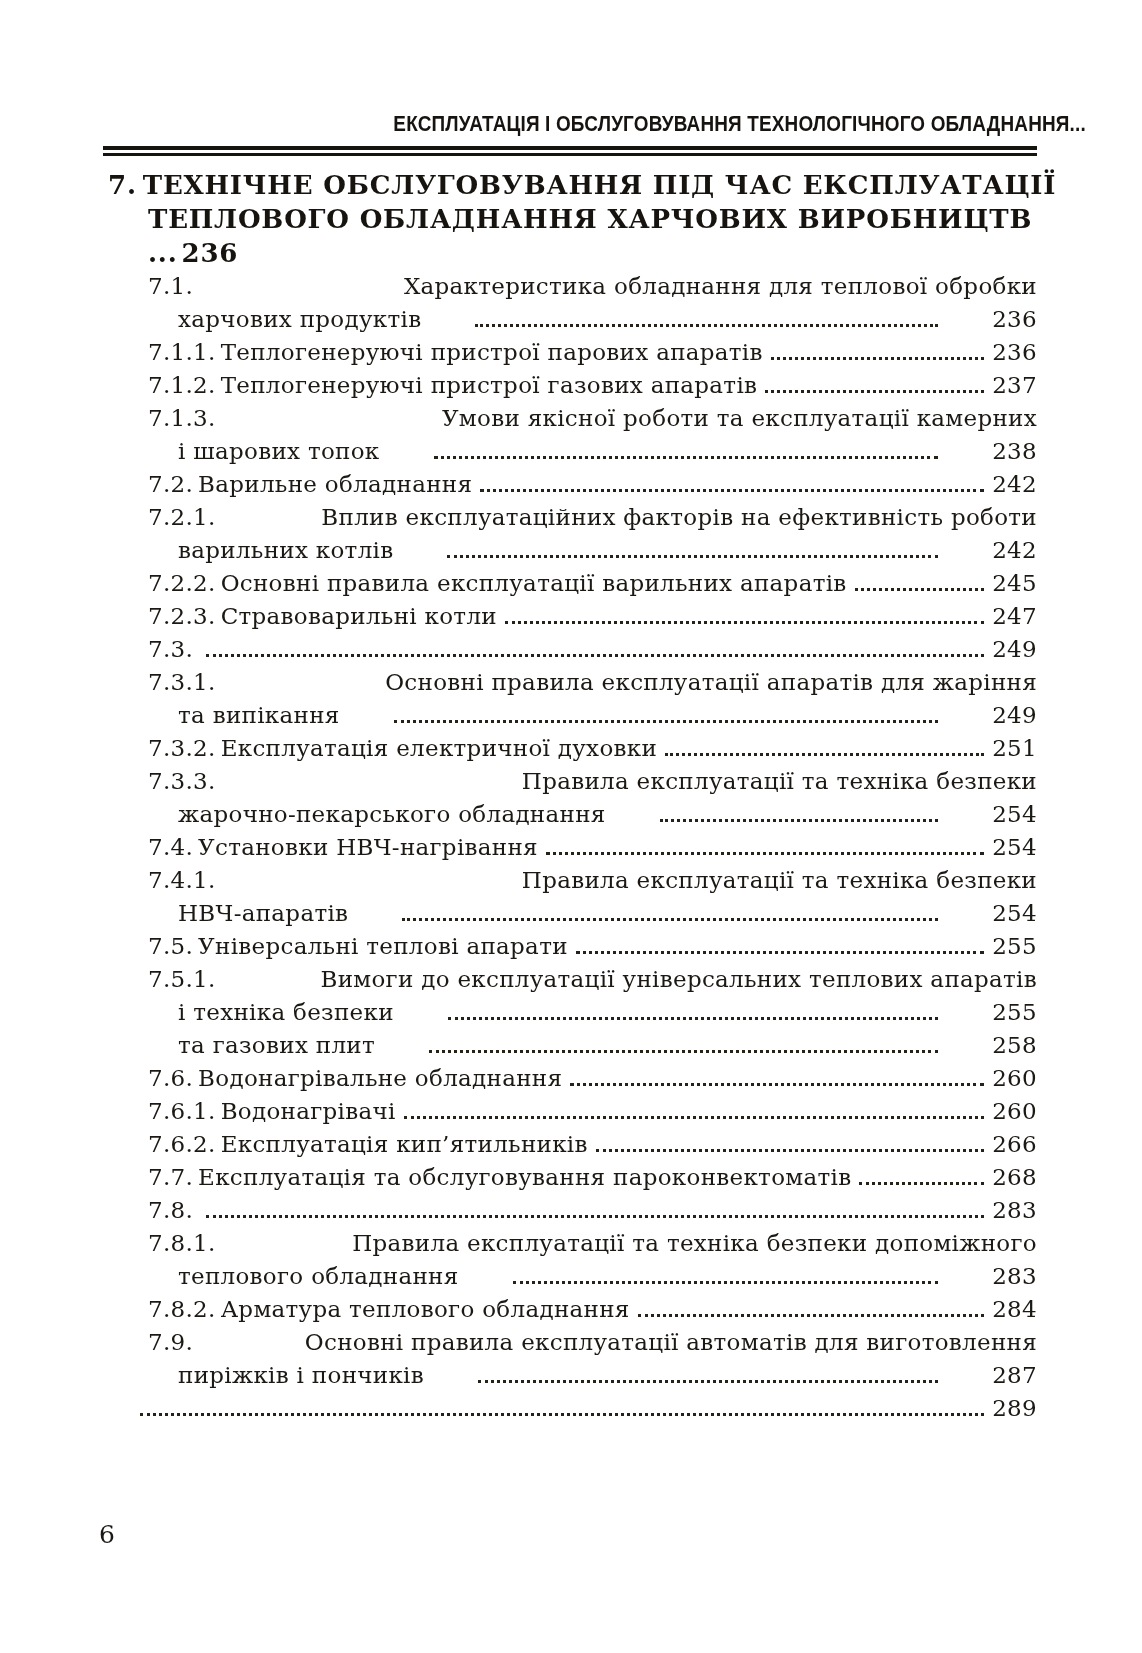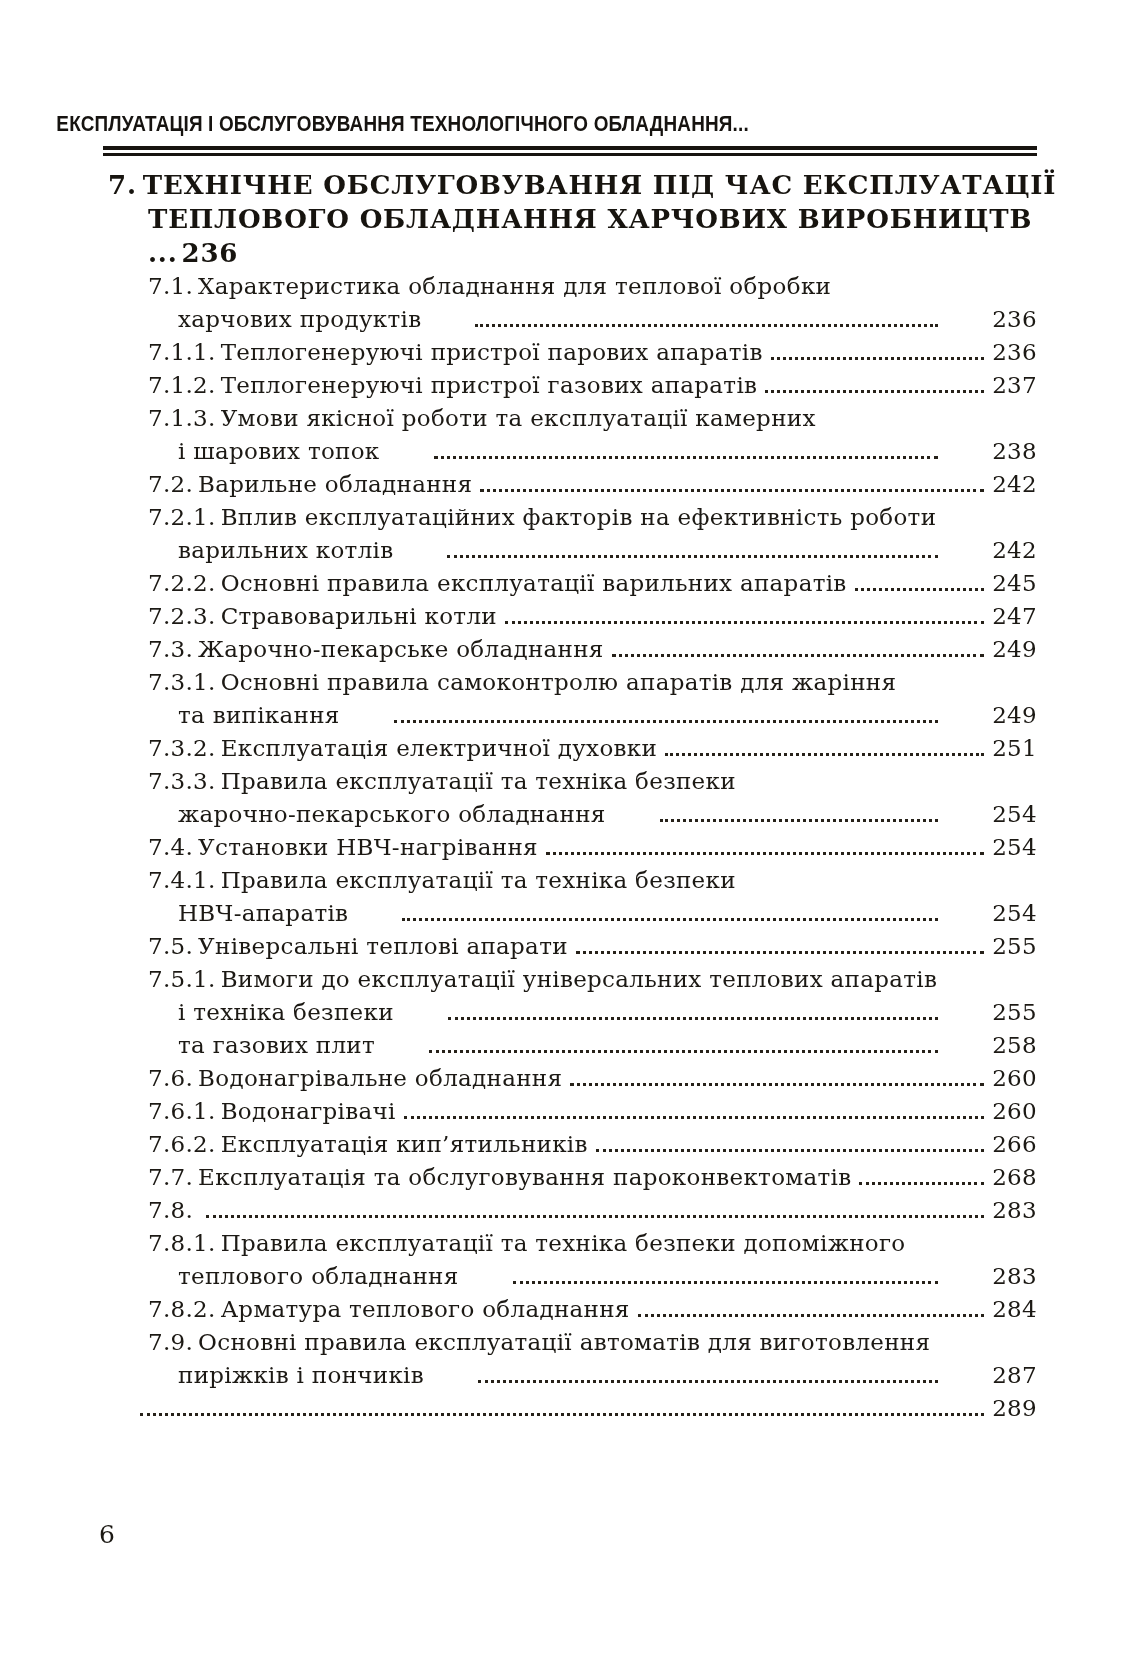--- a/index.html
+++ b/index.html
@@ -7,21 +7,21 @@
     position:relative;
     width:1142px;height:1653px;
     background:#ffffff;
     color:#1c1a16;
     font-family:"DejaVu Serif", serif;
     overflow:hidden;
   }
   
   .running-header{
     position:absolute;top:111px;left:0;width:100%;
-    text-align:left;
+    text-align:right;
   }
   .rh-text{
     display:inline-block;
     font-family:"Liberation Sans", sans-serif;
     font-weight:bold;
     font-size:22px;
     letter-spacing:0.2px;
     white-space:nowrap;
     transform:scaleX(0.86);
     transform-origin:center;
@@ -50,20 +50,21 @@
     position:absolute;top:270px;left:148px;width:889px;
     font-size:23px;
     line-height:33px;
     letter-spacing:0.3px;
     color:#1c1914;
   }
   .toc-entry.flush{margin-left:-16px;}
   .toc-line{
     display:flex;
     align-items:baseline;
+    justify-content:space-between;
   }
   .toc-line.cont{padding-left:30px;gap:46px;}
   .toc-num{white-space:nowrap;margin-right:5px;}
   .toc-text{white-space:nowrap;}
   .toc-leader{
     flex:1 1 auto;
     min-width:22px;
     border-bottom:3px dotted #262119;
     margin-left:8px;
     margin-right:3px;
@@ -166,29 +167,28 @@
         <div class="toc-line">
           <span class="toc-num">7.2.3.</span>
           <span class="toc-text">Стравоварильні котли</span>
           <span class="toc-leader"></span>
           <span class="toc-page">247</span>
         </div>
       </div>
       <div class="toc-entry">
         <div class="toc-line">
           <span class="toc-num">7.3.</span>
-          <span class="toc-text">Жарочно-пекарське обладнання</span>
           <span class="toc-leader"></span>
           <span class="toc-page">249</span>
         </div>
       </div>
       <div class="toc-entry">
         <div class="toc-line">
           <span class="toc-num">7.3.1.</span>
-          <span class="toc-text">Основні правила самоконтролю апаратів для жаріння</span>
+          <span class="toc-text">Основні правила експлуатації апаратів для жаріння</span>
         </div>
         <div class="toc-line cont">
           <span class="toc-text">та випікання</span>
           <span class="toc-leader"></span>
           <span class="toc-page">249</span>
         </div>
       </div>
       <div class="toc-entry">
         <div class="toc-line">
           <span class="toc-num">7.3.2.</span>

